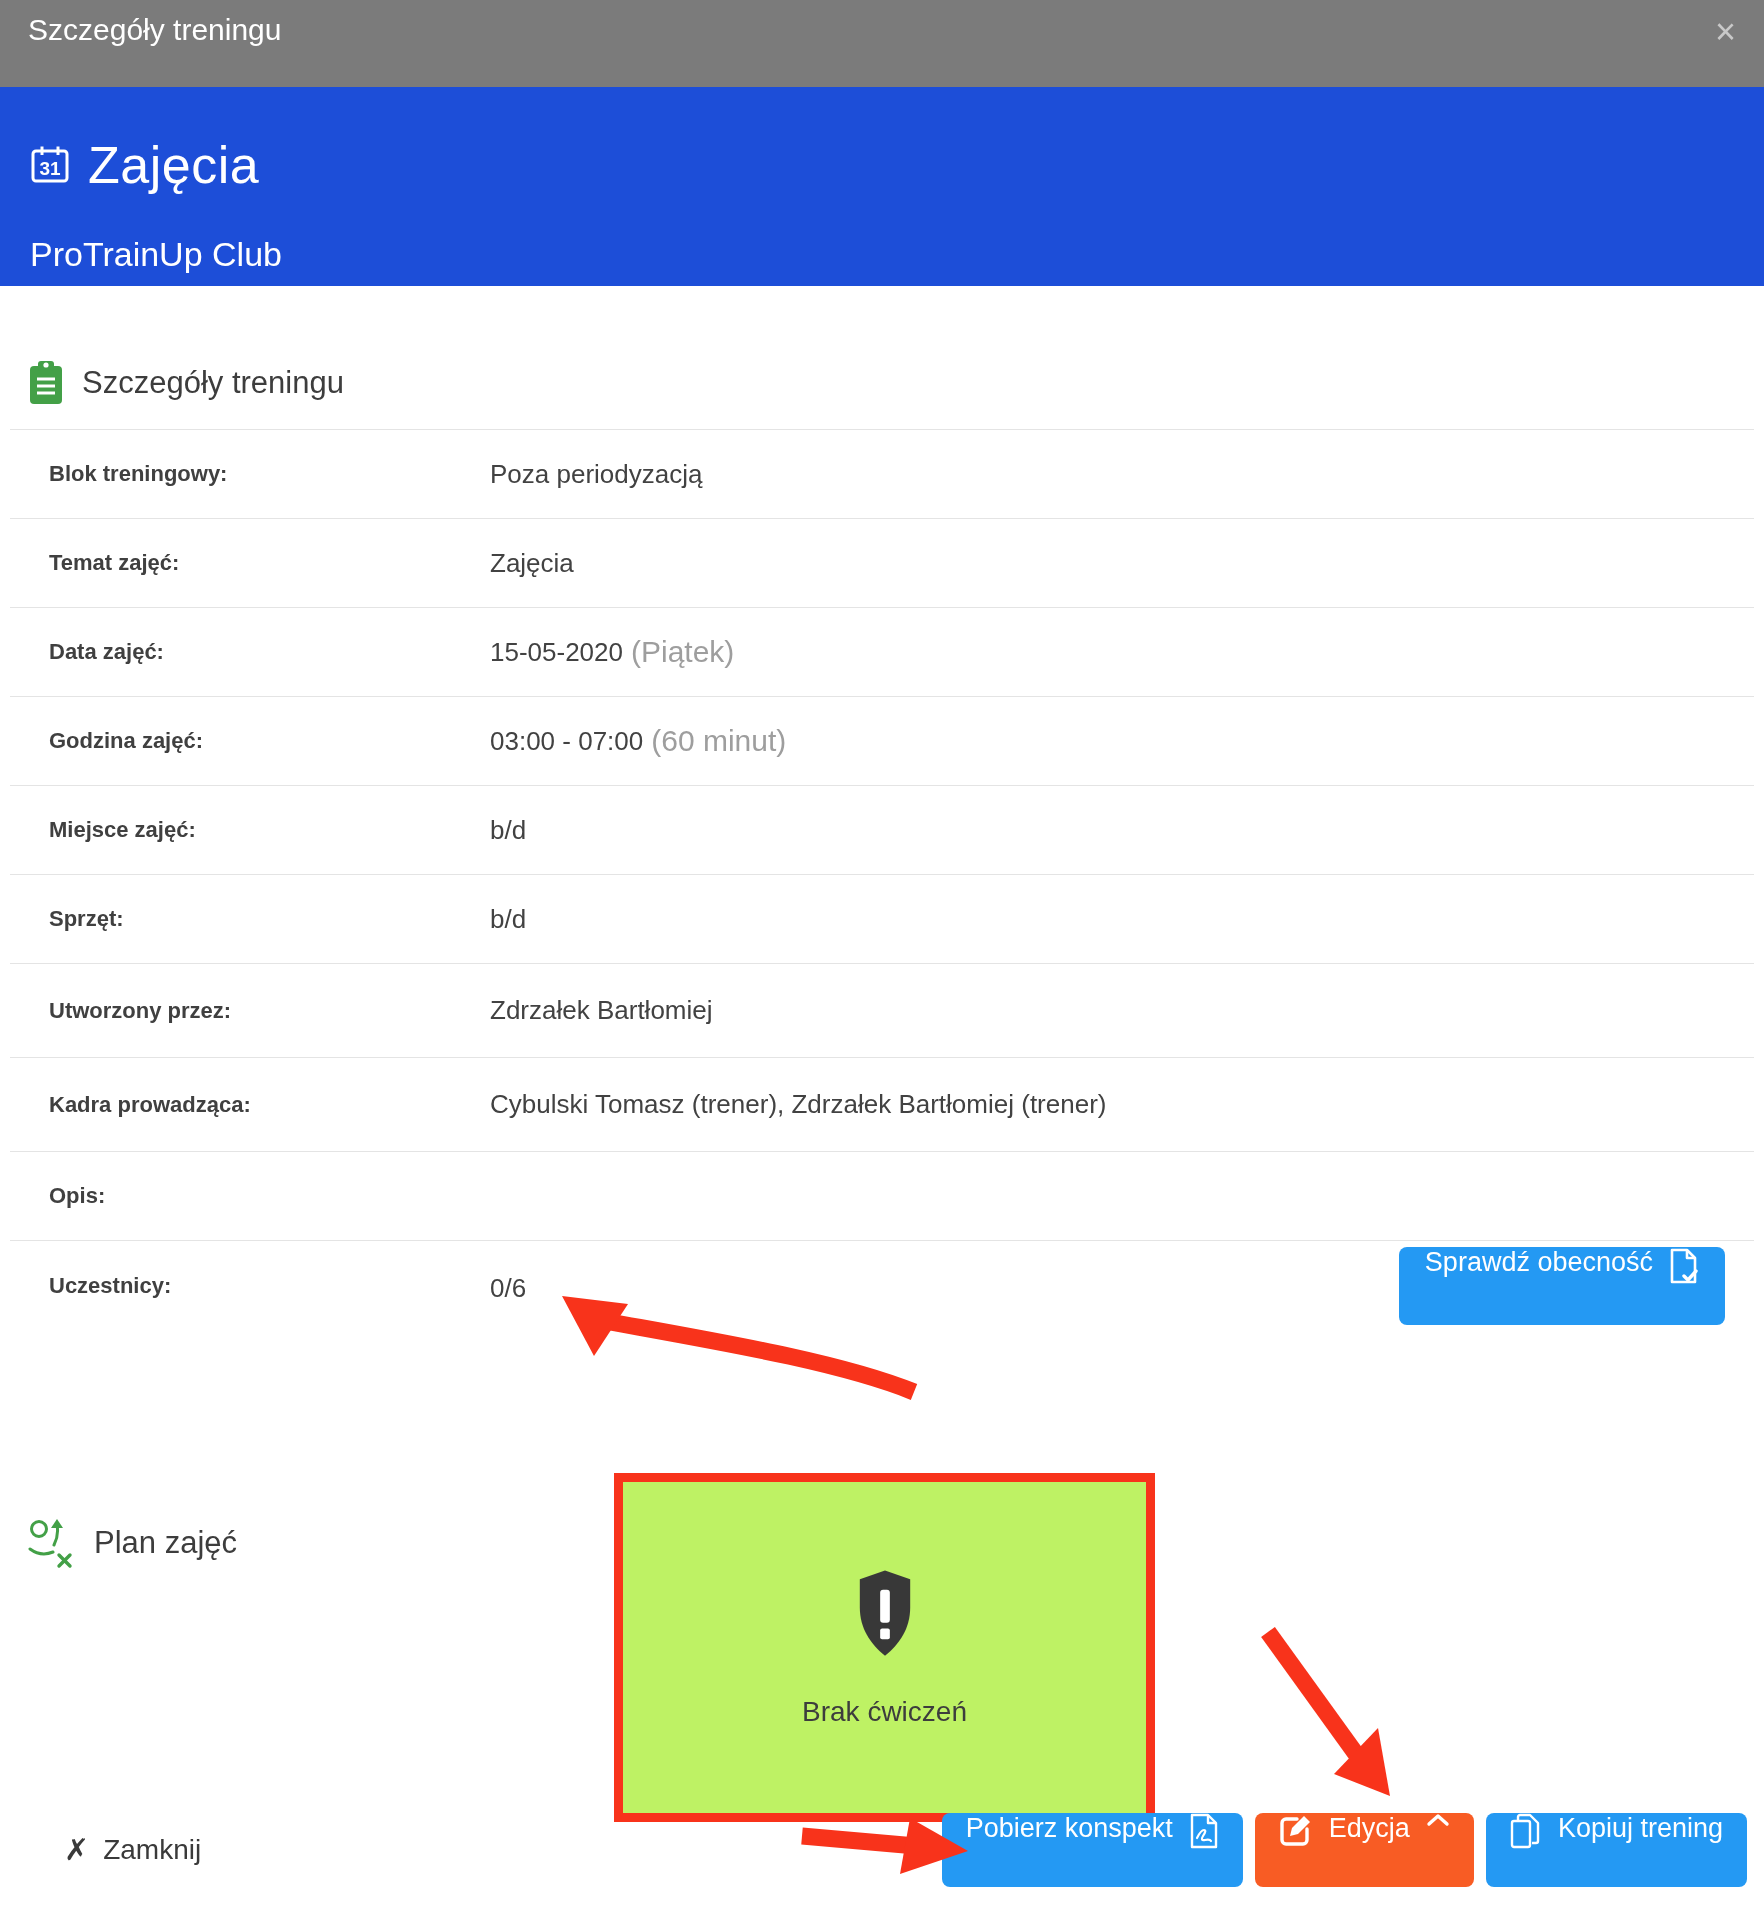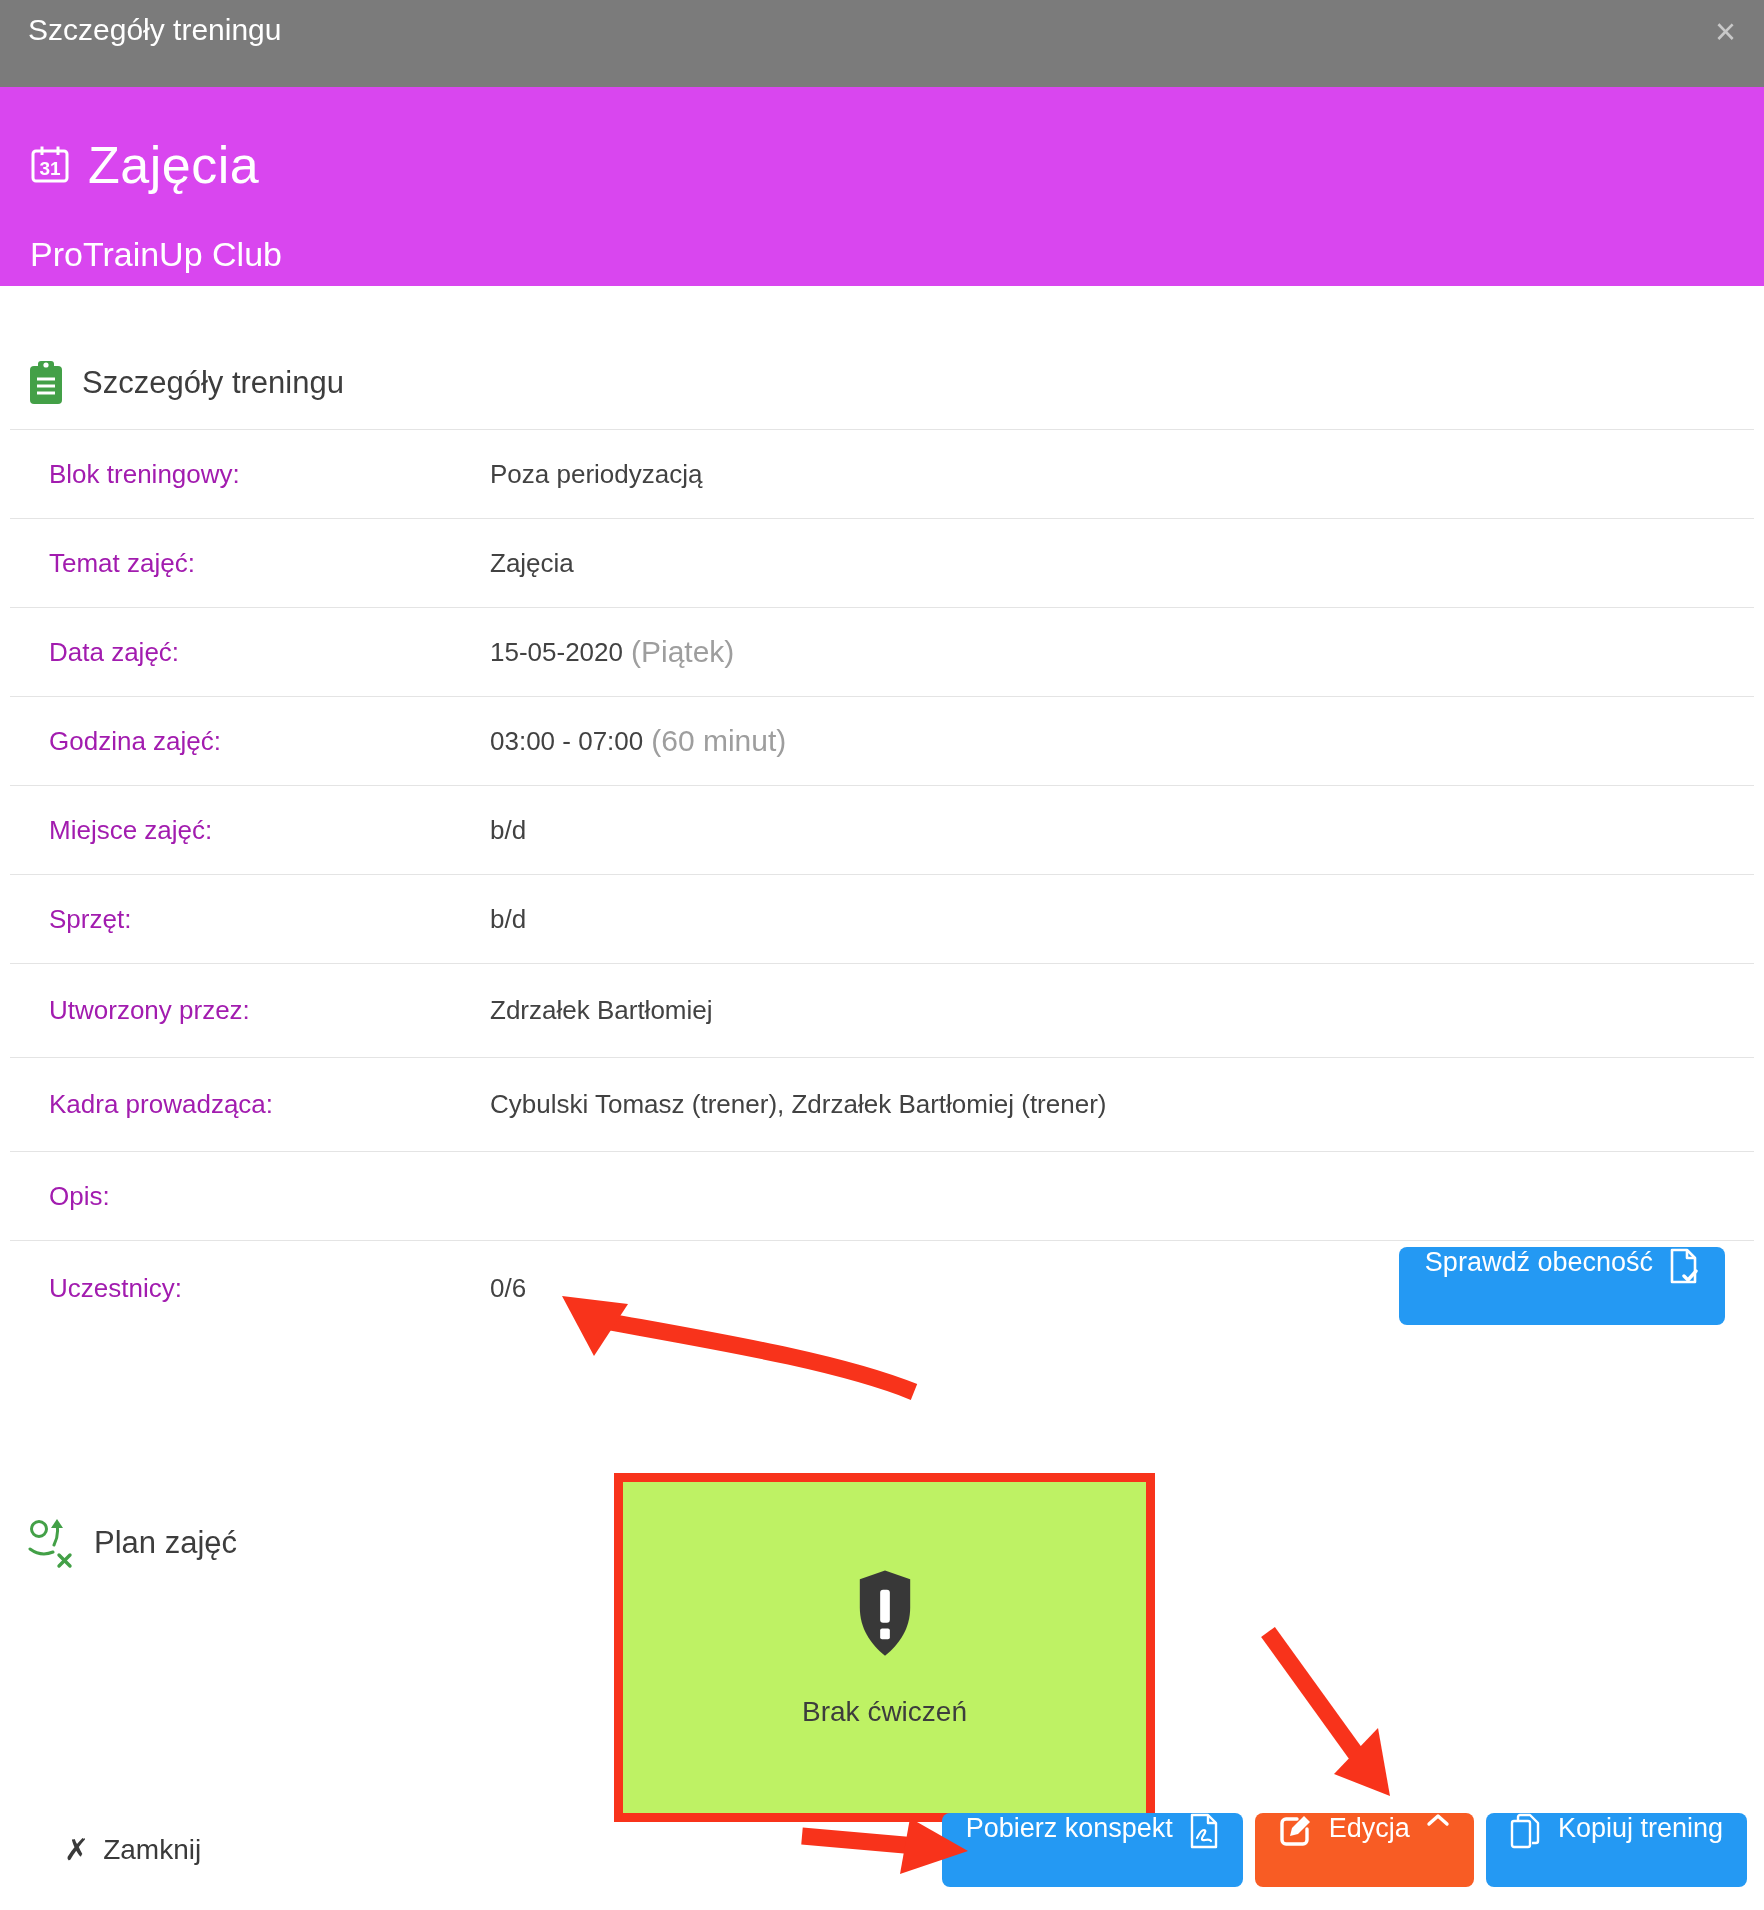--- a/index.html
+++ b/index.html
@@ -6,33 +6,33 @@
   body{
     width:1764px;height:1910px;position:relative;background:#ffffff;
     font-family:"Liberation Sans","DejaVu Sans",sans-serif;
     color:#3d3d3d;overflow:hidden;
   }
   
   .topbar{height:87px;background:#7b7b7b;position:relative;}
   .topbar-title{position:absolute;left:28px;top:13px;font-size:30px;color:#ffffff;font-weight:400;}
   .topbar-close{position:absolute;right:28px;top:14px;font-size:36px;line-height:36px;color:#c9c9c9;cursor:pointer;font-weight:400;}
   
-  .banner{height:199px;background:#d946ef;color:#ffffff;position:relative;}
+  .banner{height:199px;background:#1d4ed8;color:#ffffff;position:relative;}
   .banner-title-row{position:absolute;left:30px;top:48px;display:flex;align-items:center;gap:18px;}
   .banner-title{font-size:52px;font-weight:500;letter-spacing:.5px;}
   .banner-subtitle{position:absolute;left:30px;top:148px;font-size:34px;font-weight:400;}
   
   .content{position:relative;padding:0 10px;}
   .section-heading{display:flex;align-items:center;gap:18px;margin:0 0 0 18px;padding-top:74px;
     font-size:31px;font-weight:500;color:#3d3d3d;}
   .section-heading .htext{line-height:44px;}
   .details-table{margin-top:23px;}
   .drow{display:flex;align-items:center;min-height:88px;border-top:1px solid #e4e4e4;padding-left:39px;}
   .drow.tall{min-height:93px;}
-  .dlabel{flex:0 0 441px;font-size:26px;font-weight:400;color:#a21caf;}
+  .dlabel{flex:0 0 441px;font-size:22px;font-weight:700;color:#404040;}
   .dvalue{font-size:26px;color:#424242;}
   .dmuted{font-size:30px;color:#9e9e9e;margin-left:8px;}
   .drow.participants{min-height:240px;align-items:flex-start;padding-top:32px;position:relative;}
   .btn{display:inline-flex;align-items:flex-start;justify-content:center;gap:16px;border:none;cursor:pointer;
     color:#ffffff;font-size:27px;font-family:inherit;border-radius:8px;}
   .btn-blue{background:#2499f3;}
   .btn-orange{background:#f85c24;}
   .attendance-btn{position:absolute;right:29px;top:6px;height:78px;padding:0 26px;}
   
   .plan-heading{margin:4px 0 0 18px;padding-top:0;}

